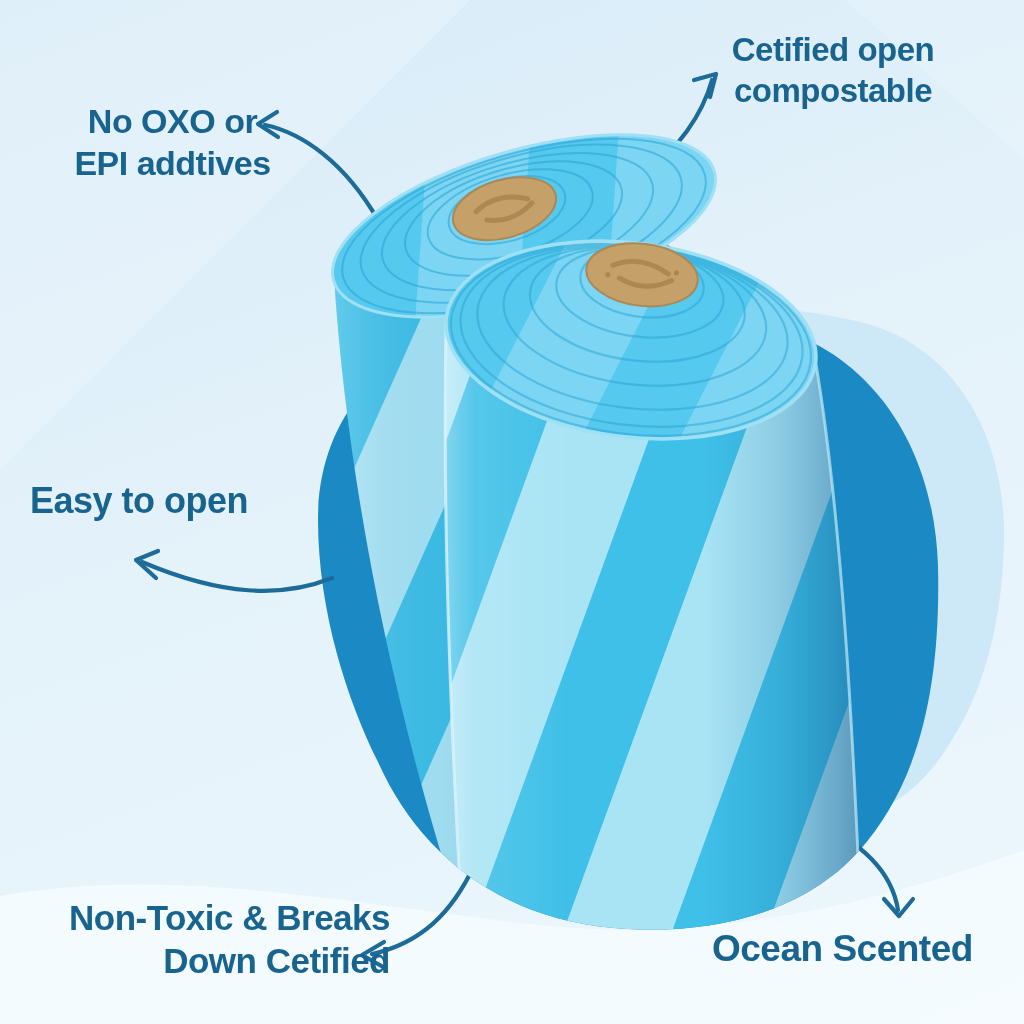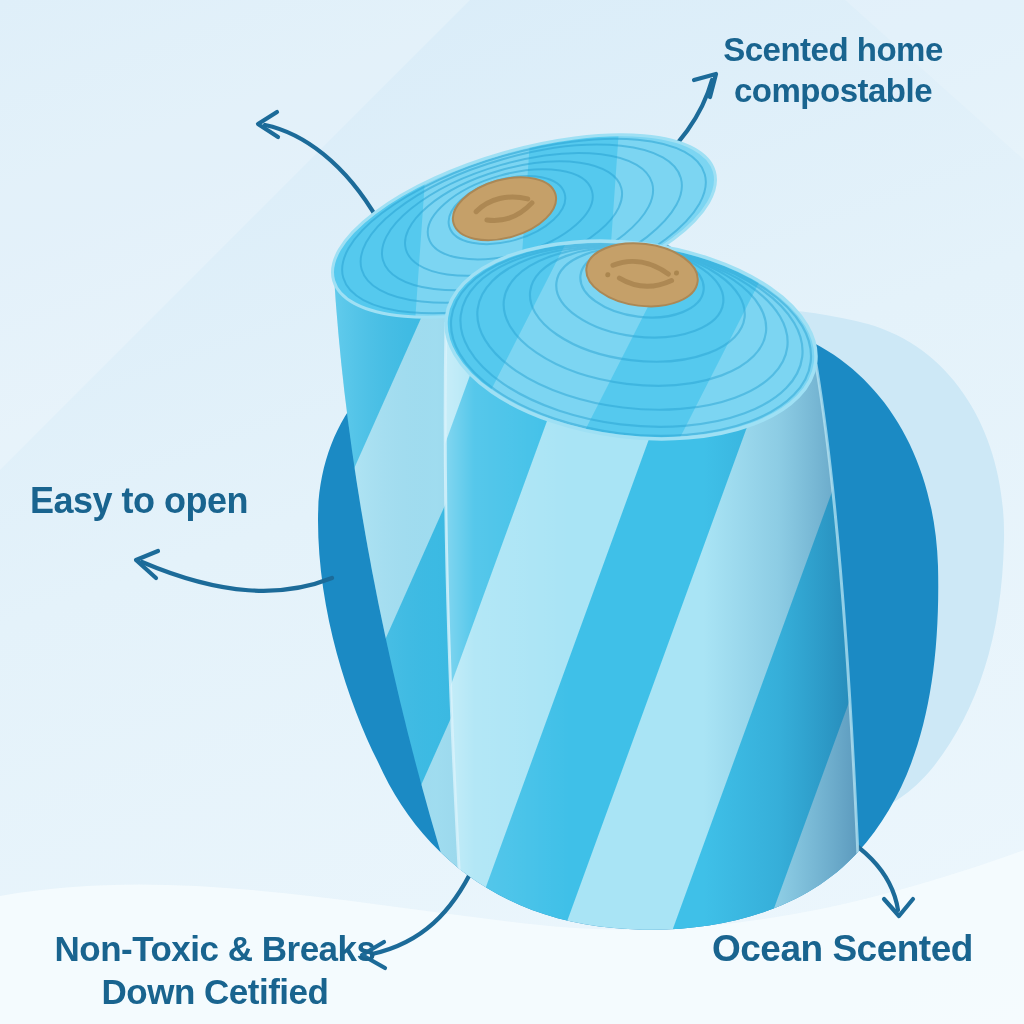--- a/index.html
+++ b/index.html
@@ -9,21 +9,21 @@
     background:linear-gradient(160deg,var(--c-background-top,#d7ebf8) 0%,#e4f2fa 45%,var(--c-background-bottom,#edf7fd) 100%);
   }
   .stage svg{position:absolute;inset:0;display:block;}
   .callout{
     position:absolute;color:var(--c-text,#19648f);font-weight:700;line-height:1.24;letter-spacing:-0.5px;
   }
   .callout span{display:block;}
   .co-certified{left:693px;top:30px;width:280px;text-align:center;font-size:33px;}
   .co-nooxo{left:40px;top:100px;width:265px;text-align:center;font-size:34px;}
   .co-easy{left:14px;top:479px;width:250px;text-align:center;font-size:36px;}
-  .co-nontoxic{left:40px;top:927px;width:350px;text-align:center;font-size:35px;}
+  .co-nontoxic{left:40px;top:896px;width:350px;text-align:right;font-size:35px;}
   .co-ocean{left:712px;top:926px;width:300px;text-align:left;font-size:37px;}
 </style>
 </head>
 <body>
 
 <div class="stage">
 
   <svg viewBox="0 0 1024 1024" width="1024" height="1024" aria-hidden="true">
     <defs>
       <pattern id="stripesF" width="190" height="60" patternUnits="userSpaceOnUse" patternTransform="rotate(20)">
@@ -135,24 +135,28 @@
             <circle cx="-34" cy="4" r="2.5" fill="#9e7a45" opacity="0.7"></circle>
             <circle cx="34" cy="-6" r="2.5" fill="#9e7a45" opacity="0.7"></circle>
           </g>
         </g>
       </g>
 
     </g>
   </svg>
 
   <div class="callout co-certified">
-    <span>Scented home</span>
+    <span>Cetified open</span>
     <span>compostable</span>
   </div>
 
+  <div class="callout co-nooxo">
+    <span>No OXO or</span>
+    <span>EPI addtives</span>
+  </div>
 
   <div class="callout co-easy">
     <span>Easy to open</span>
   </div>
 
   <div class="callout co-nontoxic">
     <span>Non-Toxic &amp; Breaks</span>
     <span>Down Cetified</span>
   </div>
 

